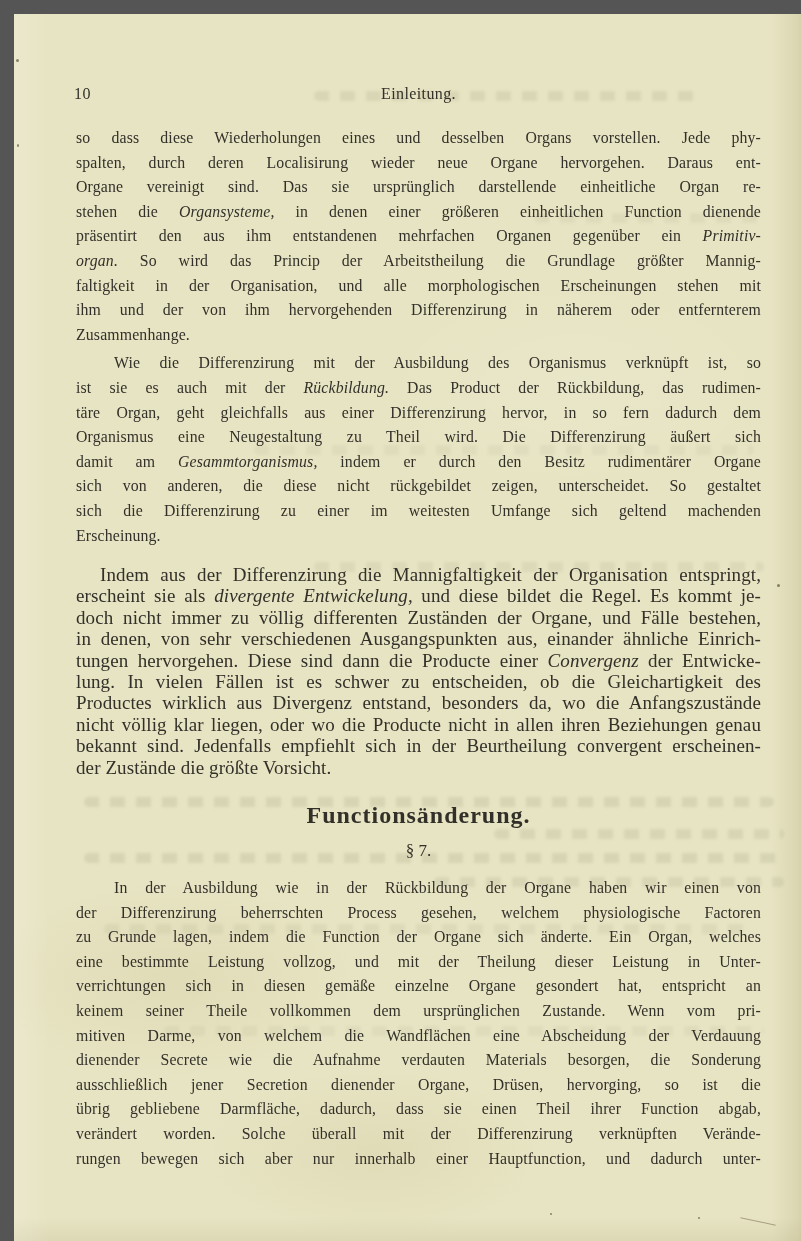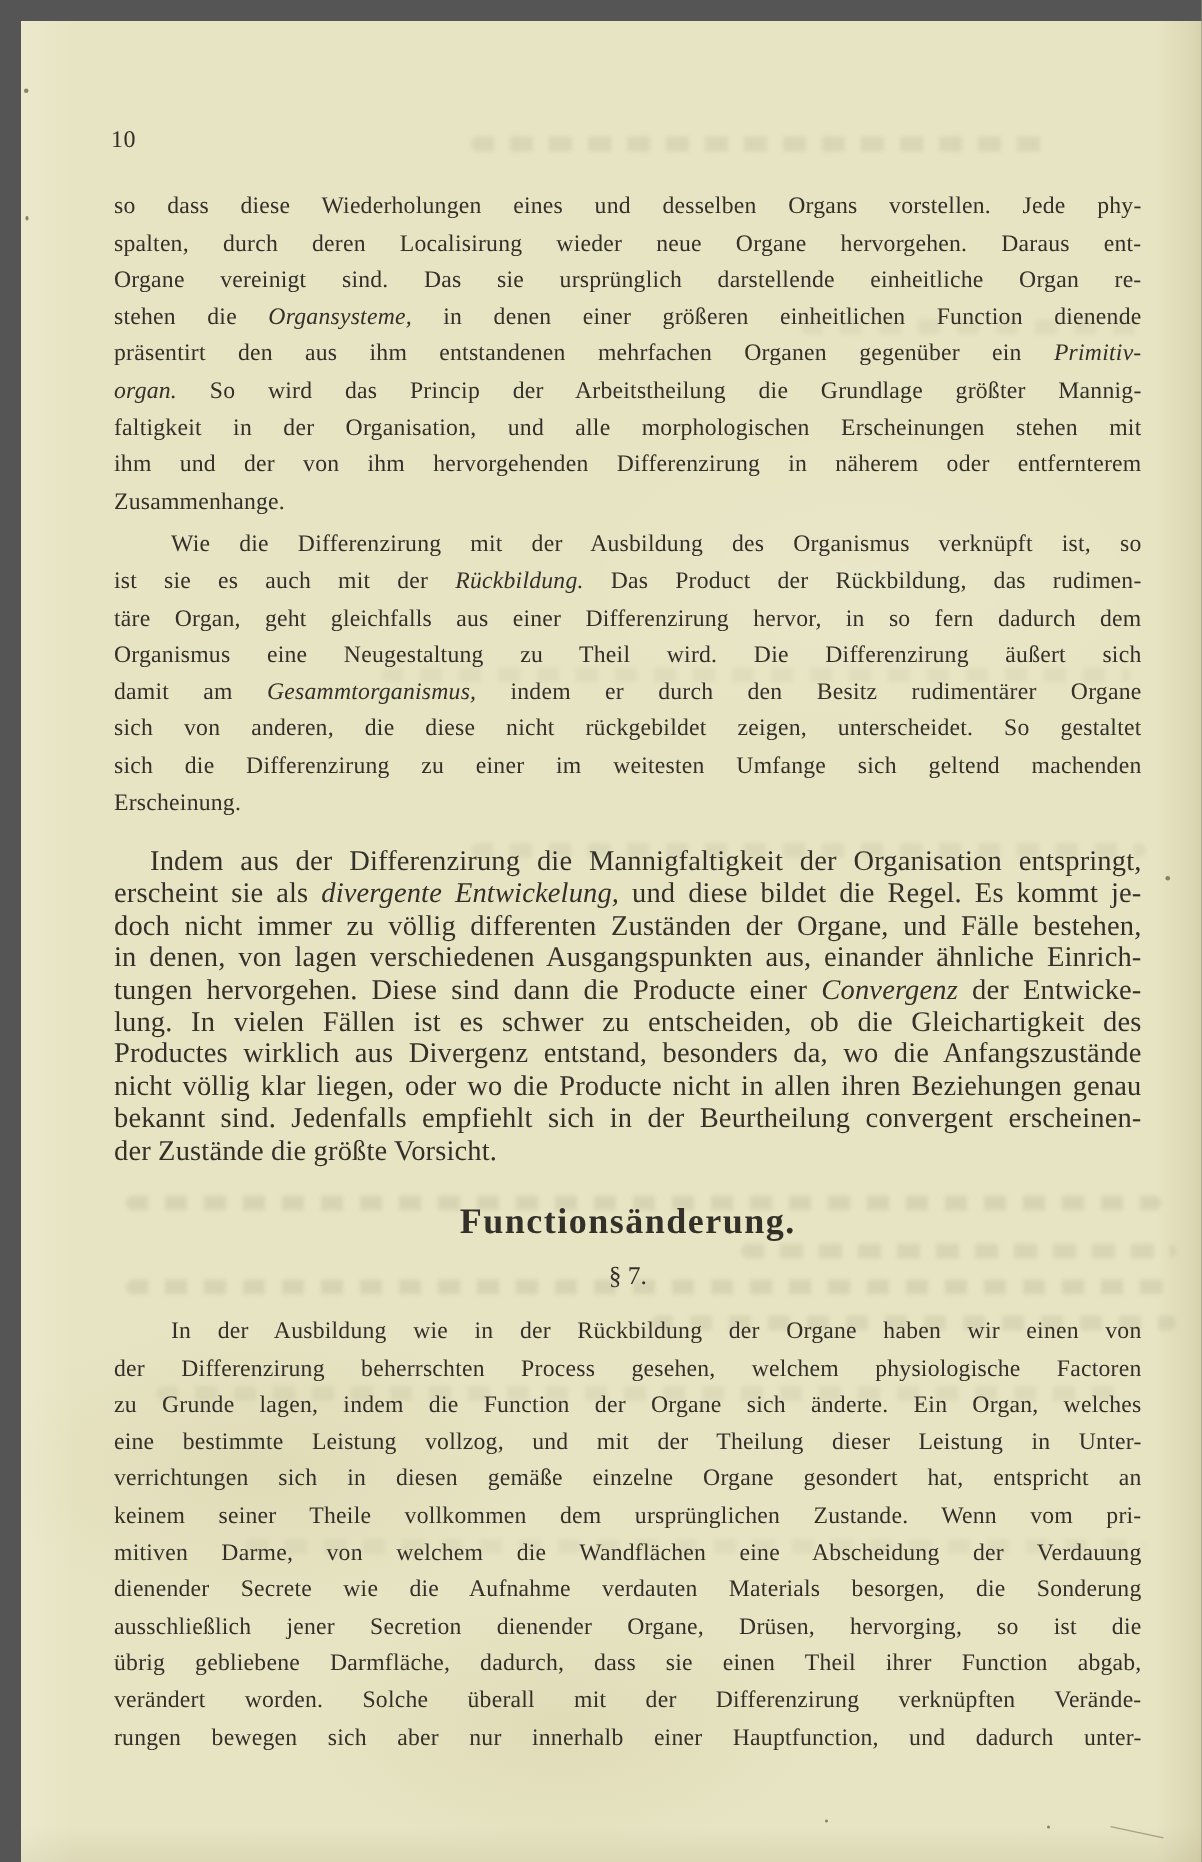--- a/index.html
+++ b/index.html
@@ -123,20 +123,21 @@
     <div class="ghost g5"></div>
     <div class="ghost g6"></div>
     <div class="ghost g7"></div>
     <div class="ghost g8"></div>
     <div class="ghost g9"></div>
     <div class="ghost g10"></div>
   </div>
 
   <div class="header">
     <span class="page-num">10</span>
+    <div class="running-head">Einleitung.</div>
   </div>
 
   <div class="column">
     <div class="para para-body" id="p1">
         <div class="line">so dass diese Wiederholungen eines und desselben Organs vorstellen. Jede phy-</div>
         <div class="line">spalten, durch deren Localisirung wieder neue Organe hervorgehen. Daraus ent-</div>
         <div class="line">Organe vereinigt sind. Das sie ursprünglich darstellende einheitliche Organ re-</div>
         <div class="line">stehen die <em>Organsysteme,</em> in denen einer größeren einheitlichen Function dienende</div>
         <div class="line">präsentirt den aus ihm entstandenen mehrfachen Organen gegenüber ein <em>Primitiv-</em></div>
         <div class="line"><em>organ.</em> So wird das Princip der Arbeitstheilung die Grundlage größter Mannig-</div>
@@ -151,21 +152,21 @@
         <div class="line">Organismus eine Neugestaltung zu Theil wird. Die Differenzirung äußert sich</div>
         <div class="line">damit am <em>Gesammtorganismus,</em> indem er durch den Besitz rudimentärer Organe</div>
         <div class="line">sich von anderen, die diese nicht rückgebildet zeigen, unterscheidet. So gestaltet</div>
         <div class="line">sich die Differenzirung zu einer im weitesten Umfange sich geltend machenden</div>
         <div class="line endline">Erscheinung.</div>
       </div>
     <div class="para para-small" id="p3">
         <div class="line indent">Indem aus der Differenzirung die Mannigfaltigkeit der Organisation entspringt,</div>
         <div class="line">erscheint sie als <em>divergente Entwickelung,</em> und diese bildet die Regel. Es kommt je-</div>
         <div class="line">doch nicht immer zu völlig differenten Zuständen der Organe, und Fälle bestehen,</div>
-        <div class="line">in denen, von lagen verschiedenen Ausgangspunkten aus, einander ähnliche Einrich-</div>
+        <div class="line">in denen, von sehr verschiedenen Ausgangspunkten aus, einander ähnliche Einrich-</div>
         <div class="line">tungen hervorgehen. Diese sind dann die Producte einer <em>Convergenz</em> der Entwicke-</div>
         <div class="line">lung. In vielen Fällen ist es schwer zu entscheiden, ob die Gleichartigkeit des</div>
         <div class="line">Productes wirklich aus Divergenz entstand, besonders da, wo die Anfangszustände</div>
         <div class="line">nicht völlig klar liegen, oder wo die Producte nicht in allen ihren Beziehungen genau</div>
         <div class="line">bekannt sind. Jedenfalls empfiehlt sich in der Beurtheilung convergent erscheinen-</div>
         <div class="line endline">der Zustände die größte Vorsicht.</div>
       </div>
     <h2 class="section-heading">Functionsänderung.</h2>
     <div class="section-mark">§ 7.</div>
     <div class="para para-body" id="p4">

